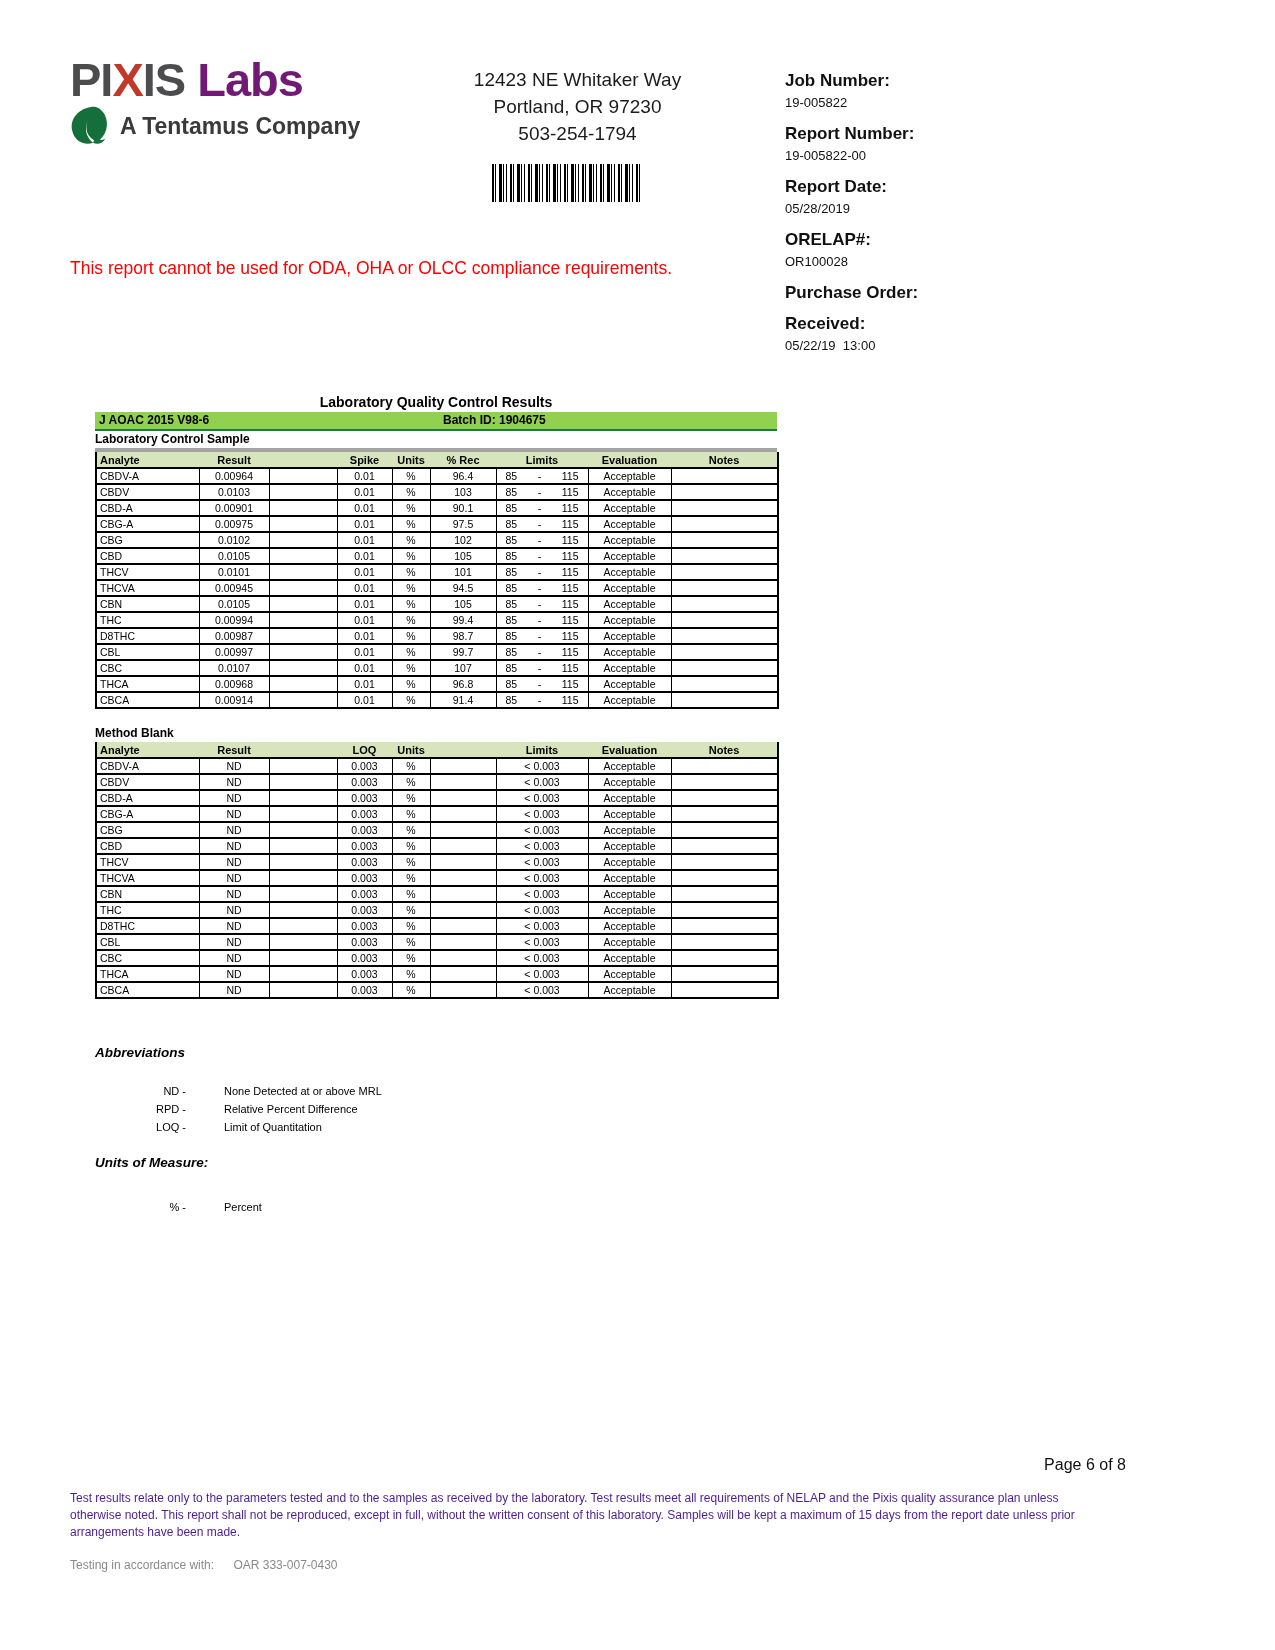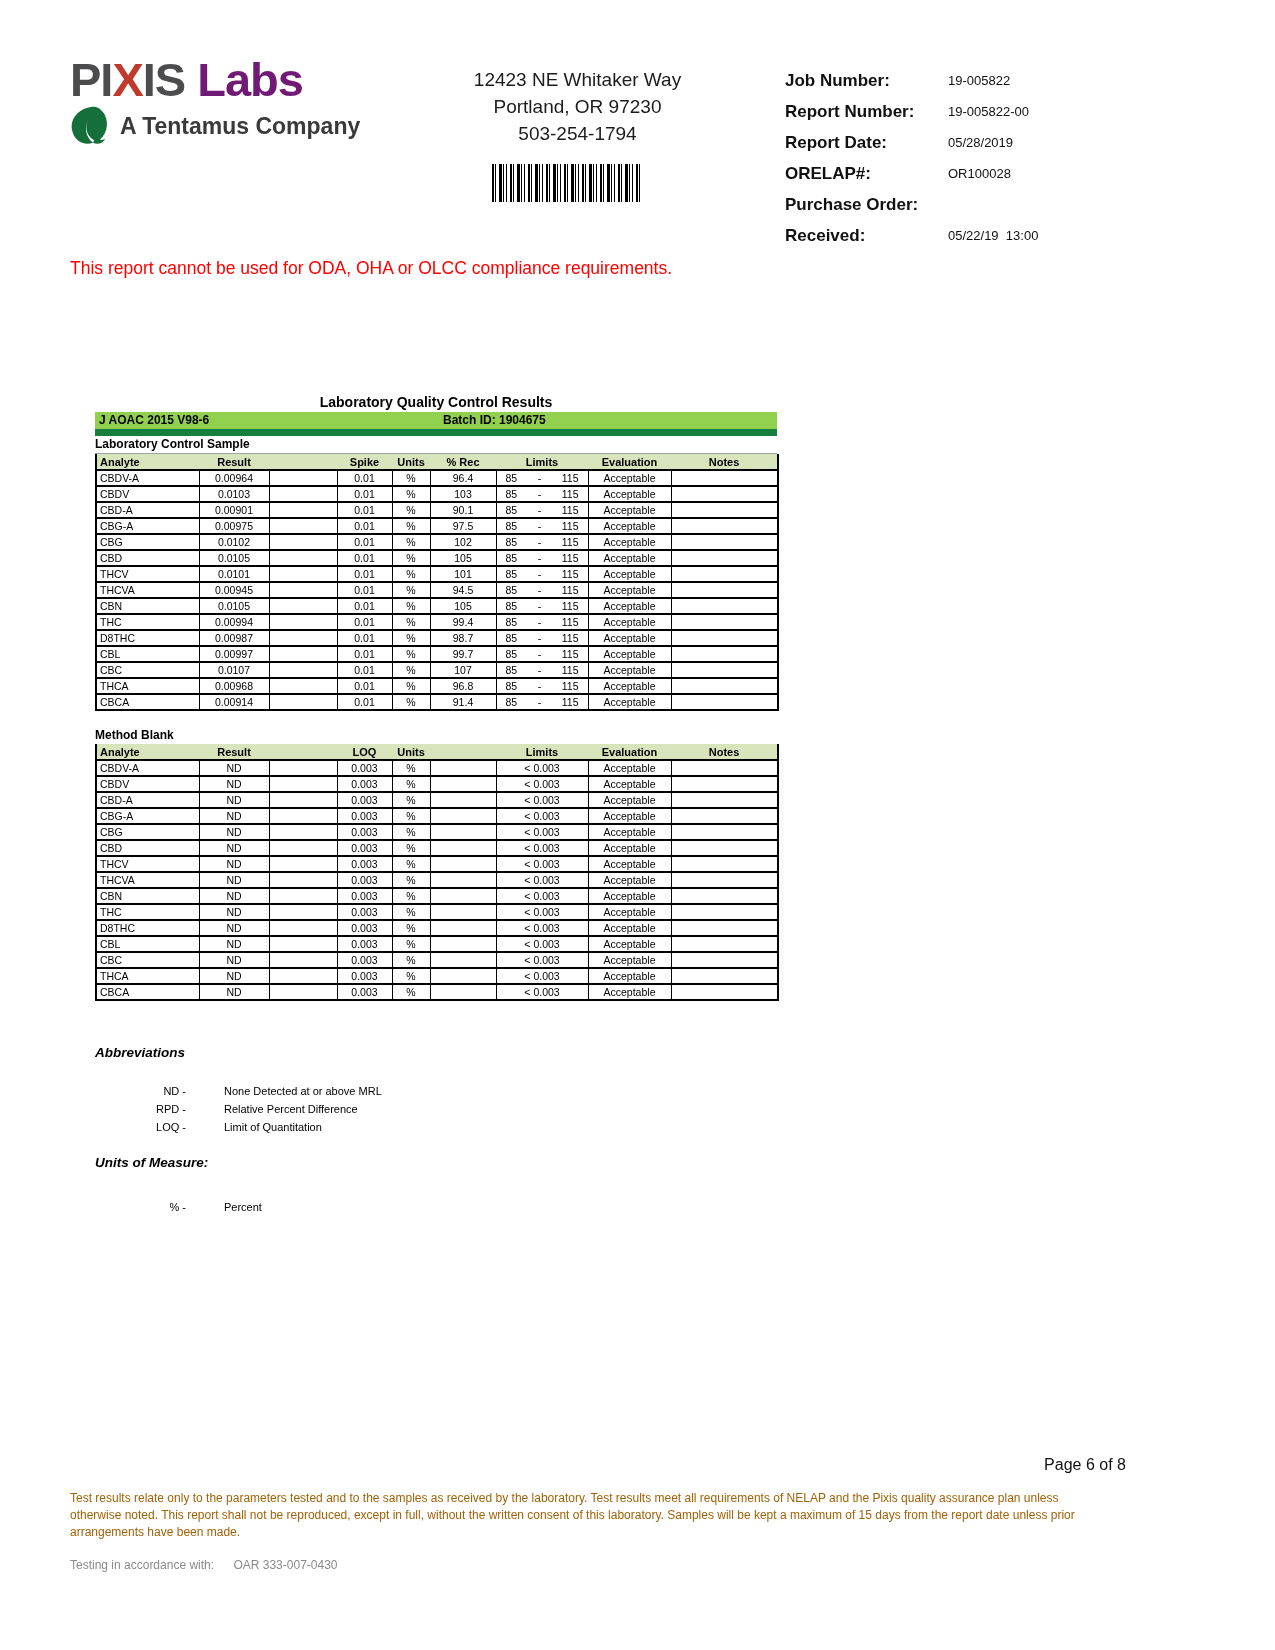--- a/index.html
+++ b/index.html
@@ -18,34 +18,34 @@
 
   .address-block{position:absolute;left:430px;top:66px;width:295px;text-align:center;
                  font-size:19px;line-height:27px;color:#1c1c1c;}
   .barcode{position:absolute;left:492px;top:164px;width:150px;height:38px;
            background-image:repeating-linear-gradient(90deg,
              #000 0 2px,#fff 2px 3px,#000 3px 4px,#fff 4px 7px,
              #000 7px 10px,#fff 10px 11px,#000 11px 12px,#fff 12px 14px,
              #000 14px 15px,#fff 15px 18px);}
 
   .meta-block{position:absolute;left:785px;top:70px;width:420px;}
-  .meta-row{display:flex;margin-bottom:9px;}
+  .meta-row{display:flex;margin-bottom:9px;flex-direction:column;}
   .meta-label{width:163px;font-size:17px;font-weight:700;color:#111;line-height:22px;}
   .meta-value{font-size:13px;color:#111;line-height:22px;white-space:pre;}
 
   .warning{position:absolute;left:70px;top:258px;font-size:17.5px;color:#fe0000;}
 
   
   .qc-section{position:absolute;left:95px;top:394px;width:682px;}
   .qc-title{text-align:center;font-weight:700;font-size:14px;height:16px;margin-bottom:2px;}
   .batch-bar{position:relative;height:17px;line-height:17px;background:#92d050;
-             border-bottom:7px solid #15803d;font-size:12px;font-weight:700;}
+             border-bottom:2px solid #15803d;font-size:12px;font-weight:700;}
   .batch-bar .method{padding-left:4px;}
   .batch-bar .batch{position:absolute;left:348px;top:0;}
-  .section-title{font-size:12px;font-weight:700;height:17px;line-height:17px;border-bottom:1px solid #a3a3a3;}
+  .section-title{font-size:12px;font-weight:700;height:17px;line-height:17px;border-bottom:4px solid #a3a3a3;}
   .mb-title{margin-top:16px;border-bottom:none;}
   table.qctable{border-collapse:collapse;table-layout:fixed;width:682px;
                 border-left:2px solid #000;border-right:2px solid #000;border-bottom:2px solid #000;}
   table.qctable td{border:1px solid #000;border-bottom-width:2px;height:14px;
                    font-size:10.5px;padding:0 3px;white-space:nowrap;overflow:hidden;}
   table.qctable tr.hdr td{background:#d8e4bc;border:none;border-bottom:2px solid #000;
                           font-weight:700;font-size:11px;height:15px;}
   td.c{text-align:center;} td.l{text-align:left;}
   .limflex{display:flex;justify-content:space-between;padding:0 6px;}
 
@@ -56,21 +56,21 @@
   .abbr-row{display:flex;line-height:18px;font-size:11px;}
   .abbr-key{width:91px;text-align:right;}
   .abbr-text{margin-left:8px;padding-left:30px;}
   .uom-block{position:absolute;left:95px;top:1155px;}
   .uom-items{margin-top:28px;}
 
   
   .page-number{position:absolute;left:1010px;top:1456px;width:150px;text-align:center;
                font-size:16px;color:#111;}
   .disclaimer{position:absolute;left:70px;top:1490px;width:1012px;font-size:12px;
-              line-height:17px;color:#a16207;}
+              line-height:17px;color:#4c1d95;}
   .accordance{position:absolute;left:70px;top:1558px;font-size:12px;color:#8a8a8a;}
   .accordance .val{margin-left:16px;}
 </style>
 </head>
 <body>
 
 <div class="page">
 
   <div class="logo-block">
     <div class="logo-word"><span class="dark">PI</span><span class="red">X</span><span class="dark">IS</span><span class="gray"> Labs</span></div>

